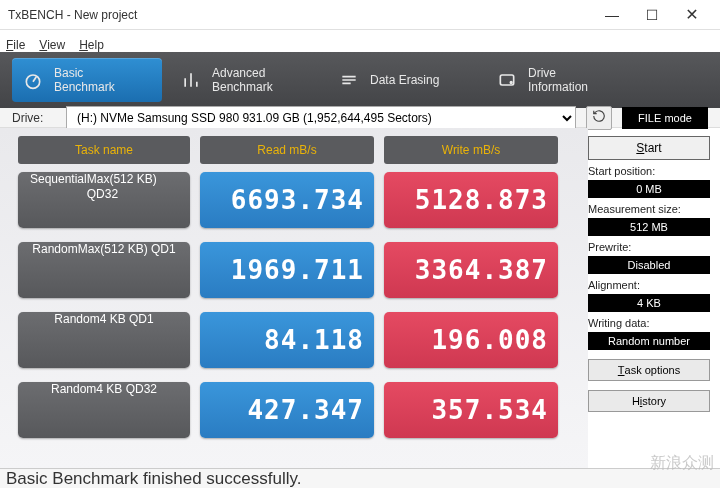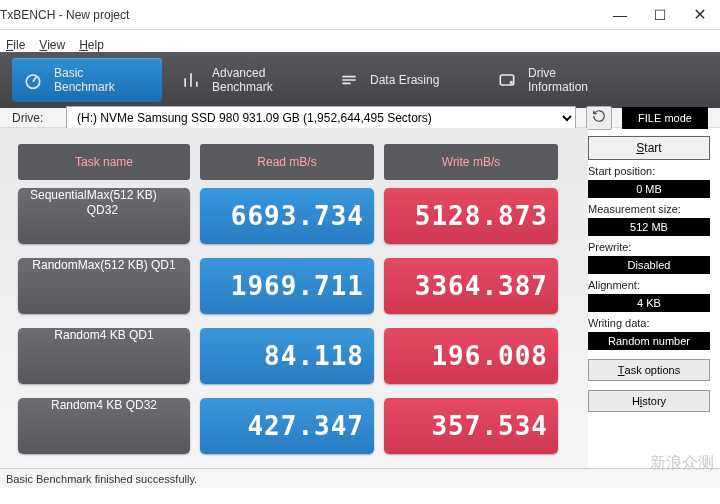--- a/index.html
+++ b/index.html
@@ -1,18 +1,18 @@
 <!DOCTYPE html>
 <html><head>
 <meta charset="utf-8">
 <style>
 * { box-sizing: border-box; margin: 0; padding: 0; font-family: "Segoe UI", Tahoma, sans-serif; }
 body { width: 720px; height: 504px; background: #fff; overflow: hidden; font-size: 12px; }
 
-.titlebar { height: 30px; display: flex; align-items: center; padding: 0 0; border-bottom: 1px solid #e0e0e0; }
+.titlebar { height: 30px; display: flex; align-items: center; padding: 0 8px; border-bottom: 1px solid #e0e0e0; }
 .titlebar .title { flex: 1; font-size: 12px; color: #333; }
 .titlebar .winbtn { width: 40px; height: 28px; display: flex; align-items: center; justify-content: center; font-size: 14px; color: #333; }
 .titlebar .winclose { font-size: 16px; }
 
 .menubar { height: 22px; display: flex; align-items: flex-end; padding: 0 6px; gap: 14px; font-size: 12px; color: #333; }
 .menubar span u { text-decoration: underline; }
 
 .tabbar { height: 56px; background: linear-gradient(#57585b,#434447); display: flex; align-items: center; padding: 6px 12px; gap: 8px; }
 .tab { height: 44px; flex: 0 0 150px; display: flex; align-items: center; gap: 10px; color: #e8e8e8; font-size: 12px; border-radius: 4px; padding: 0 10px; }
 .tab.active { background: linear-gradient(#2f8fd3,#1b6eb0); box-shadow: inset 0 1px 0 rgba(255,255,255,.2); }
@@ -21,37 +21,37 @@
 
 .drive-row { height: 20px; display:flex; align-items:center; padding: 0 12px; gap: 10px; background:#f4f4f4; border-bottom:1px solid #ddd; }
 .drive-row .lbl { font-size:12px; color:#333; width:44px; }
 .drive-row select { flex:1; height:24px; font-size:12px; border:1px solid #aaa; background:#fff; padding:0 6px; }
 .drive-row .refresh { width:26px; height:24px; border:1px solid #aaa; background:#eee; display:flex; align-items:center; justify-content:center; border-radius:2px; }
 .drive-row .filemode { width:86px; height:22px; background:#000; color:#fff; font-size:11px; display:flex; align-items:center; justify-content:center; }
 
 .workarea { display:flex; height: 340px; }
 .results { flex:1; padding: 8px 10px 10px 18px; background: linear-gradient(#e9e9ec,#f5f5f7); }
 .headrow { display:flex; gap:10px; margin-bottom:8px; }
-.headrow .col { height:36px; background:#5a5b5e; color:#fca5a5; font-size:12px; display:flex; align-items:center; justify-content:center; border-radius:3px;margin-top:8px; }
+.headrow .col { height:28px; background:#5a5b5e; color:#eab308; font-size:12px; display:flex; align-items:center; justify-content:center; border-radius:3px; }
 .headrow .c1 { flex:0 0 172px; }
 .headrow .c2, .headrow .c3 { flex:0 0 174px; }
 
 .datarow { display:flex; gap:10px; margin-bottom:14px; }
 .taskcell { flex:0 0 172px; height:56px; background:linear-gradient(#6c6d70,#57585b); border-radius:5px; color:#fff; display:flex; justify-content:center; padding:0 12px; font-size:12px; line-height:1.25; box-shadow:0 1px 2px rgba(0,0,0,.3); }
 .valcell { flex:0 0 174px; height:56px; border-radius:5px; color:#fff; display:flex; align-items:center; justify-content:flex-end; padding:0 10px; font-size:26px; font-weight:600; font-family: Consolas, monospace; letter-spacing:1px; box-shadow:0 1px 2px rgba(0,0,0,.3); }
 .valcell.read { background:linear-gradient(#3a96db,#2a7cc2); }
 .valcell.write { background:linear-gradient(#e54a62,#cf3851); }
 
 .sidepanel { flex:0 0 132px; padding:8px 10px 0 0; display:flex; flex-direction:column; gap:3px; font-size:11px; }
 .sidepanel .startbtn { height:24px; border:1px solid #666; background:#f0f0f0; display:flex; align-items:center; justify-content:center; font-size:12px; }
 .sidepanel .lbl2 { font-size:11px; color:#222; margin-top:2px; }
 .sidepanel .blackbox { height:18px; background:#000; color:#fff; font-size:11px; display:flex; align-items:center; justify-content:center; }
 .sidepanel .graybtn { height:22px; border:1px solid #999; background:#eaeaea; display:flex; align-items:center; justify-content:center; font-size:11px; margin-top:6px; }
 
-.statusbar { height:20px; border-top:1px solid #ccc; display:flex; align-items:center; padding:0 6px; font-size:11px; color:#333; background:#f6f6f6; }
+.statusbar { height:20px; border-top:1px solid #ccc; display:flex; align-items:center; padding:0 6px; font-size:17px; color:#333; background:#f6f6f6; }
 
 .watermark { position:absolute; right:6px; bottom:30px; font-size:16px; color:#bdbdbd; font-weight:500; opacity:.8; pointer-events:none; }
 </style>
 </head>
 <body>
 
 <div class="titlebar">
   <div class="title">TxBENCH - New project</div>
   <div class="winbtn">—</div>
   <div class="winbtn">☐</div>

